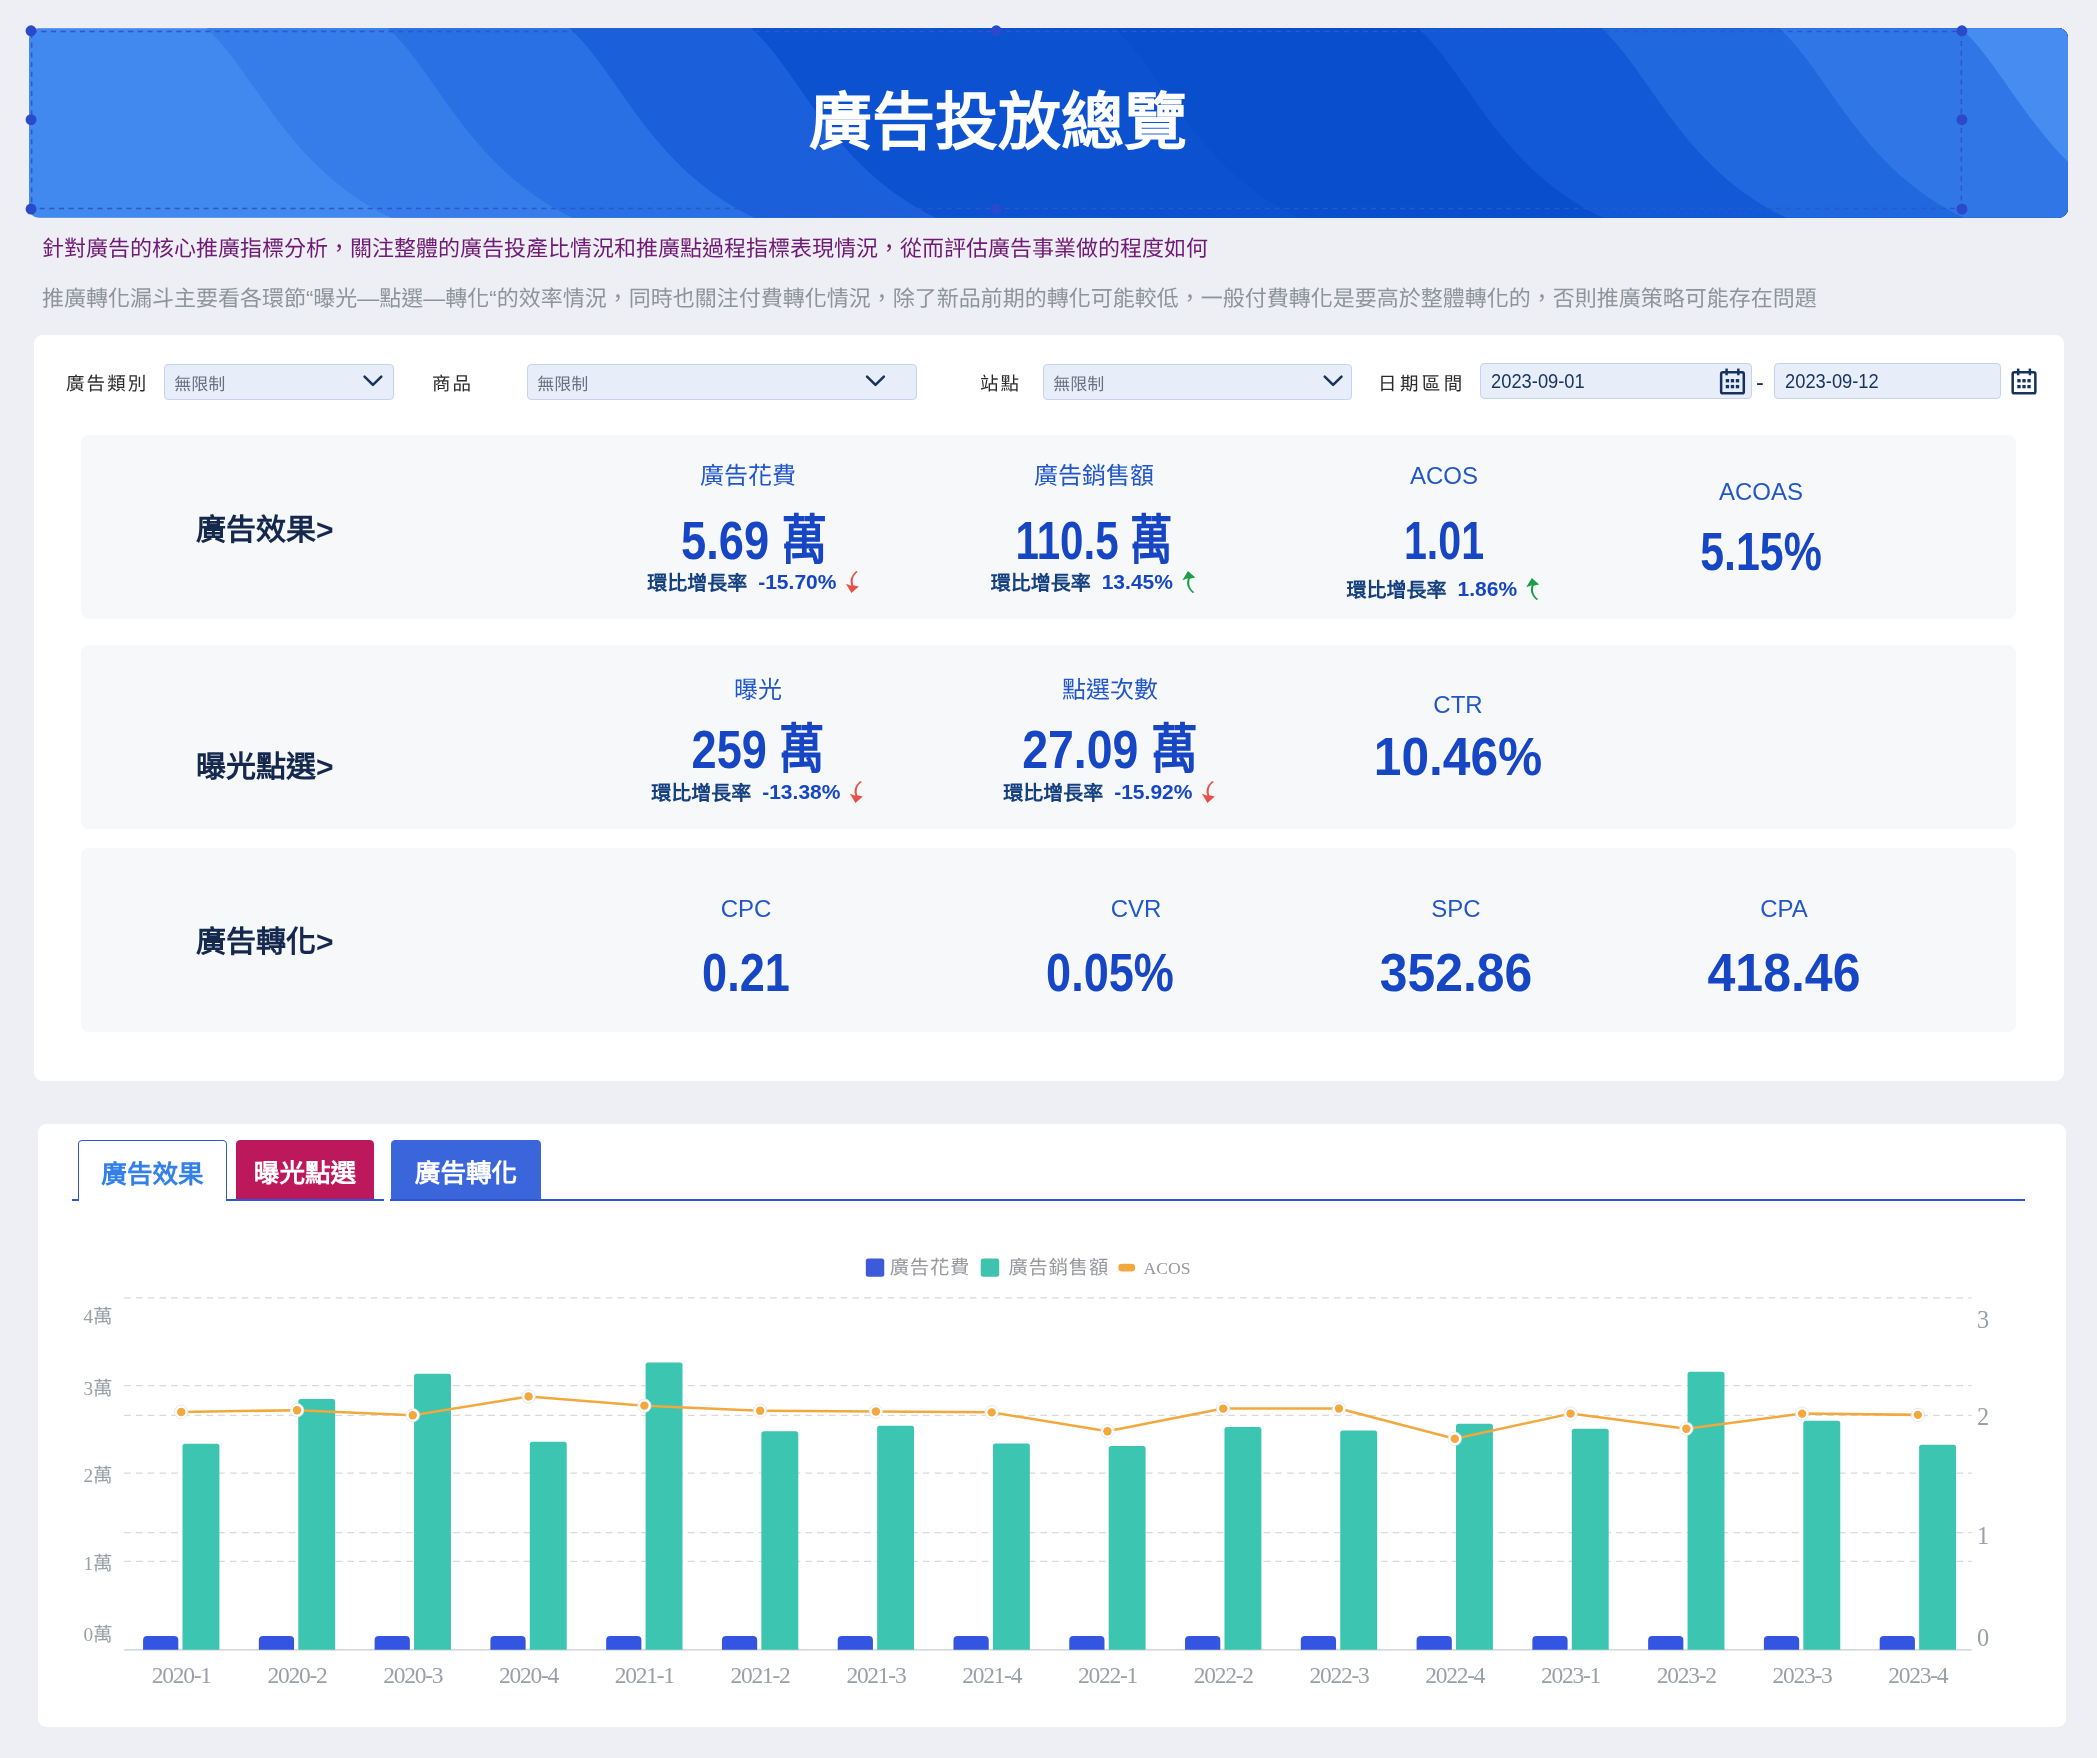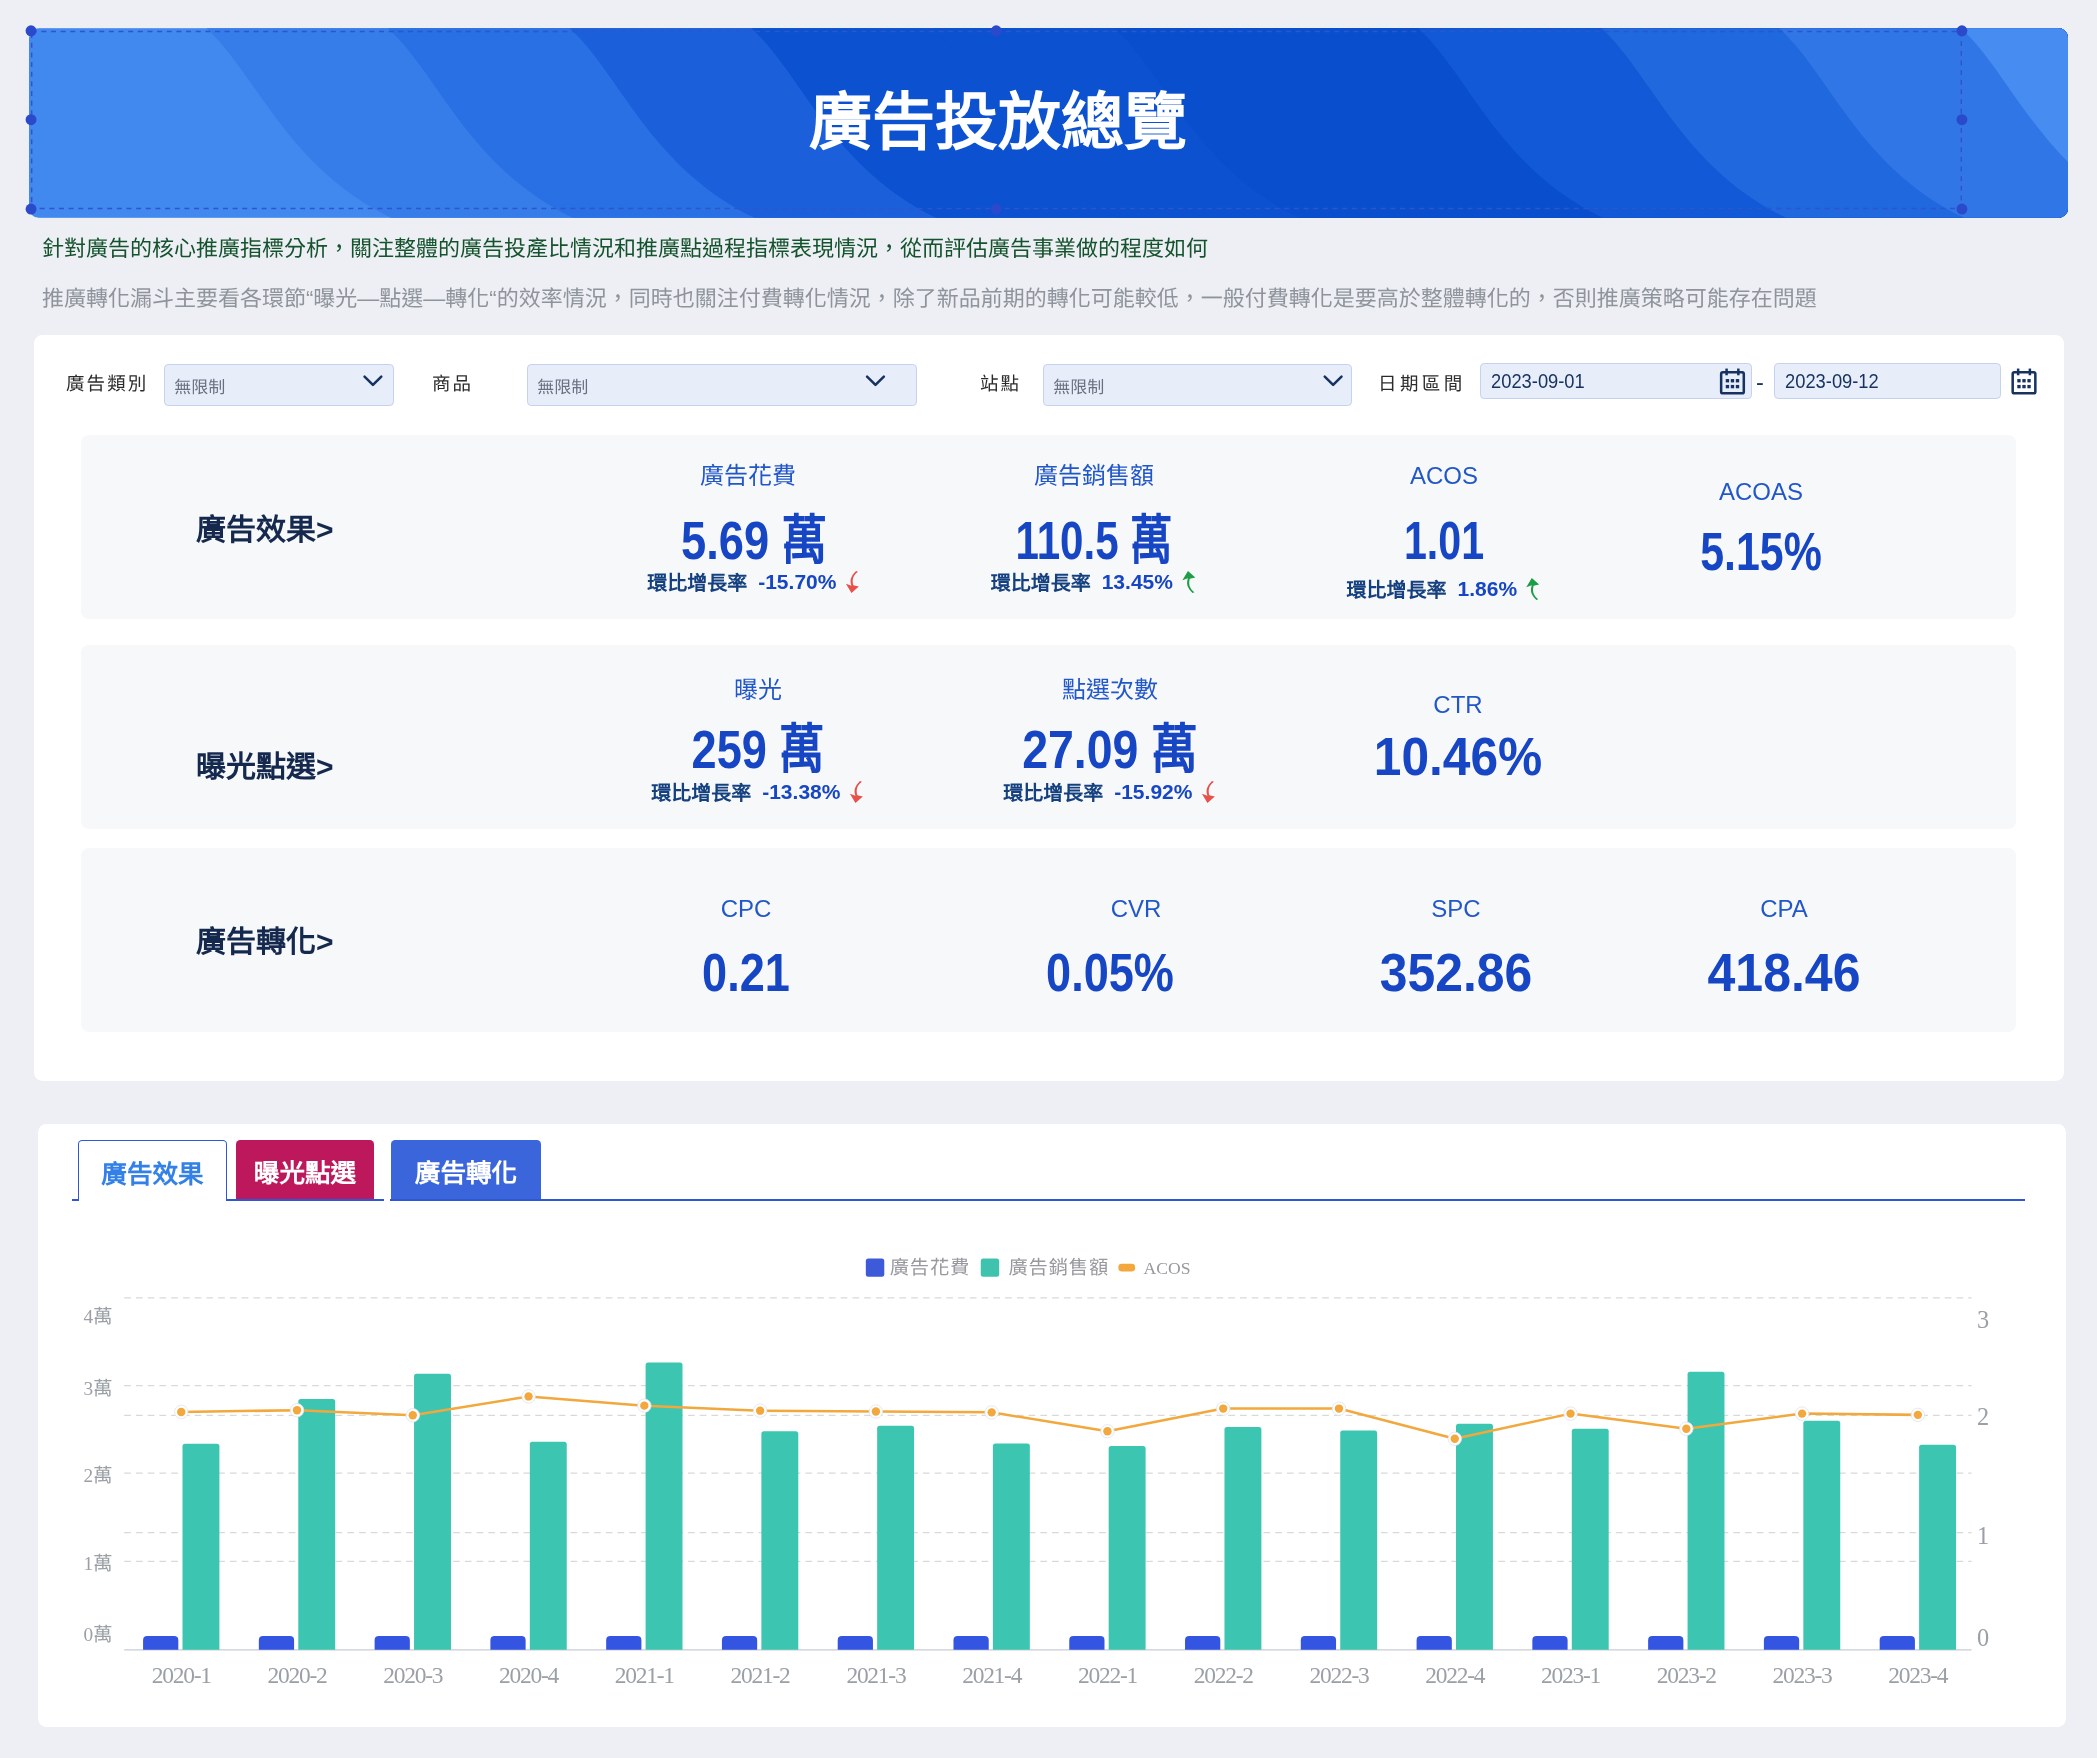--- a/index.html
+++ b/index.html
@@ -7,21 +7,21 @@
   .abs{position:absolute;}
   .card{position:absolute;background:#fff;border-radius:8.4px;}
   .subcard{position:absolute;left:81px;width:1935px;height:184px;background:#f7f8fa;border-radius:7.6px;}
   .rowlabel{position:absolute;left:196px;font-weight:bold;font-size:30px;color:#15294f;white-space:nowrap;}
   .m{position:absolute;transform:translateX(-50%);text-align:center;white-space:nowrap;}
   .mlabel{font-size:24px;line-height:24px;color:#2257c9;}
   .mvalue{font-size:54px;line-height:54px;font-weight:bold;color:#1746c4;transform:translateX(-50%) scaleX(var(--sx,1));}
   .chg{position:absolute;transform:translateX(-50%);white-space:nowrap;display:flex;align-items:center;}
   .chg .t{font-size:20px;font-weight:bold;color:#15407f;}
   .chg .v{font-size:21px;font-weight:bold;color:#1746c4;margin-left:11px;}
-  .sel{position:absolute;top:364px;height:42px;background:#e8edfa;border:0.8px solid #c6d1ee;border-radius:4.2px;box-sizing:border-box;}
+  .sel{position:absolute;top:364px;height:36px;background:#e8edfa;border:0.8px solid #c6d1ee;border-radius:4.2px;box-sizing:border-box;}
   .sel .tx{position:absolute;left:9.2px;top:50%;transform:translateY(-50%);font-size:17px;color:#6a7080;}
   .flabel{position:absolute;top:382px;transform:translateY(-50%);font-family:"Liberation Serif",serif;font-size:18.5px;color:#2b2b2b;letter-spacing:2.1px;white-space:nowrap;}
   .dbox{position:absolute;top:363px;height:36px;background:#e8edfa;border:0.8px solid #c6d1ee;border-radius:4.2px;box-sizing:border-box;}
   .dbox .tx{position:absolute;left:10px;top:50%;transform:translateY(-50%) scaleX(0.89);transform-origin:left center;font-size:20.6px;color:#16335f;}
   .tab{position:absolute;top:1140px;height:60px;border-radius:4.2px 4.2px 0 0;font-weight:bold;font-size:25.6px;display:flex;align-items:center;justify-content:center;box-sizing:border-box;}
 </style>
 </head>
 <body>
 
 <div class="abs" style="left:29px;top:28px;width:2039px;height:190px;border-radius:10px;overflow:hidden;">
@@ -48,21 +48,21 @@
       <circle cx="2375" cy="73" r="13"></circle>
       <circle cx="4677" cy="73" r="13"></circle>
     <circle cx="74" cy="285" r="13"></circle>
       <circle cx="4677" cy="285" r="13"></circle>
     <circle cx="74" cy="498" r="13"></circle>
       <circle cx="2375" cy="498" r="13"></circle>
       <circle cx="4677" cy="498" r="13"></circle>
   </g>
 </svg>
 
-<div class="abs" style="left:42px;top:238px;font-size:22px;line-height:22px;color:#14532d;white-space:nowrap;">針對廣告的核心推廣指標分析，關注整體的廣告投產比情況和推廣點過程指標表現情況，從而評估廣告事業做的程度如何</div>
+<div class="abs" style="left:42px;top:238px;font-size:22px;line-height:22px;color:#701a75;white-space:nowrap;">針對廣告的核心推廣指標分析，關注整體的廣告投產比情況和推廣點過程指標表現情況，從而評估廣告事業做的程度如何</div>
 <div class="abs" style="left:42px;top:288px;font-size:22px;line-height:22px;color:#8f949c;white-space:nowrap;">推廣轉化漏斗主要看各環節“曝光—點選—轉化“的效率情況，同時也關注付費轉化情況，除了新品前期的轉化可能較低，一般付費轉化是要高於整體轉化的，否則推廣策略可能存在問題</div>
 
 <div class="card" style="left:34px;top:335px;width:2030px;height:746px;"></div>
 
 <div class="flabel" style="left:66px;">廣告類別</div>
 <div class="sel" style="left:164px;width:230px;">
     <span class="tx">無限制</span>
   </div>
 <div class="flabel" style="left:432px;">商品</div>
 <div class="sel" style="left:527px;width:390px;">

